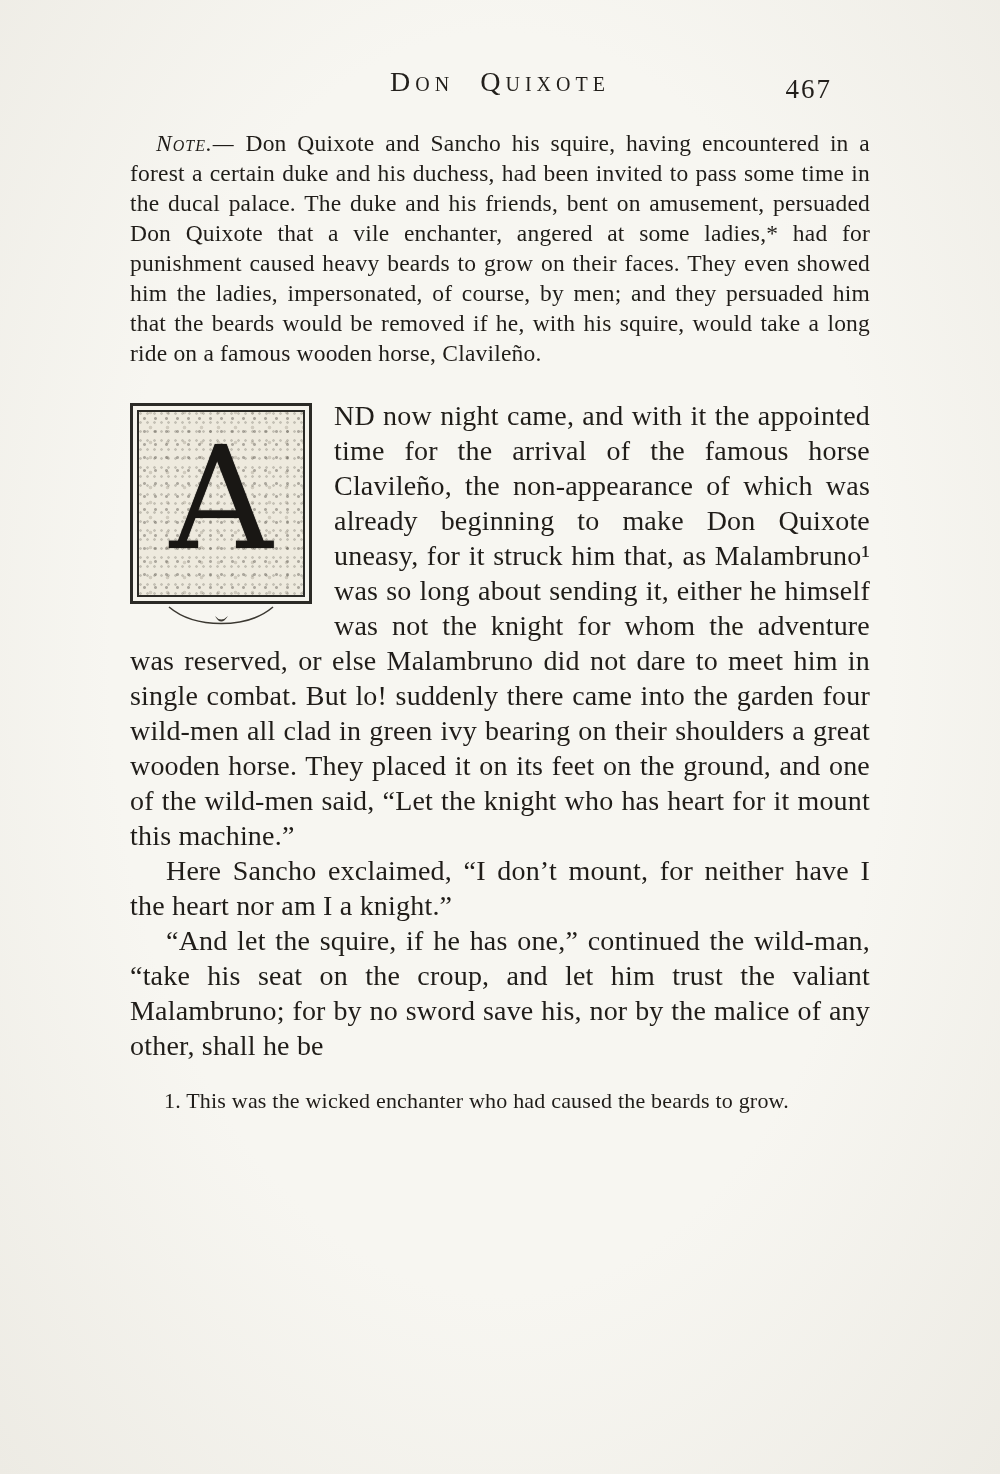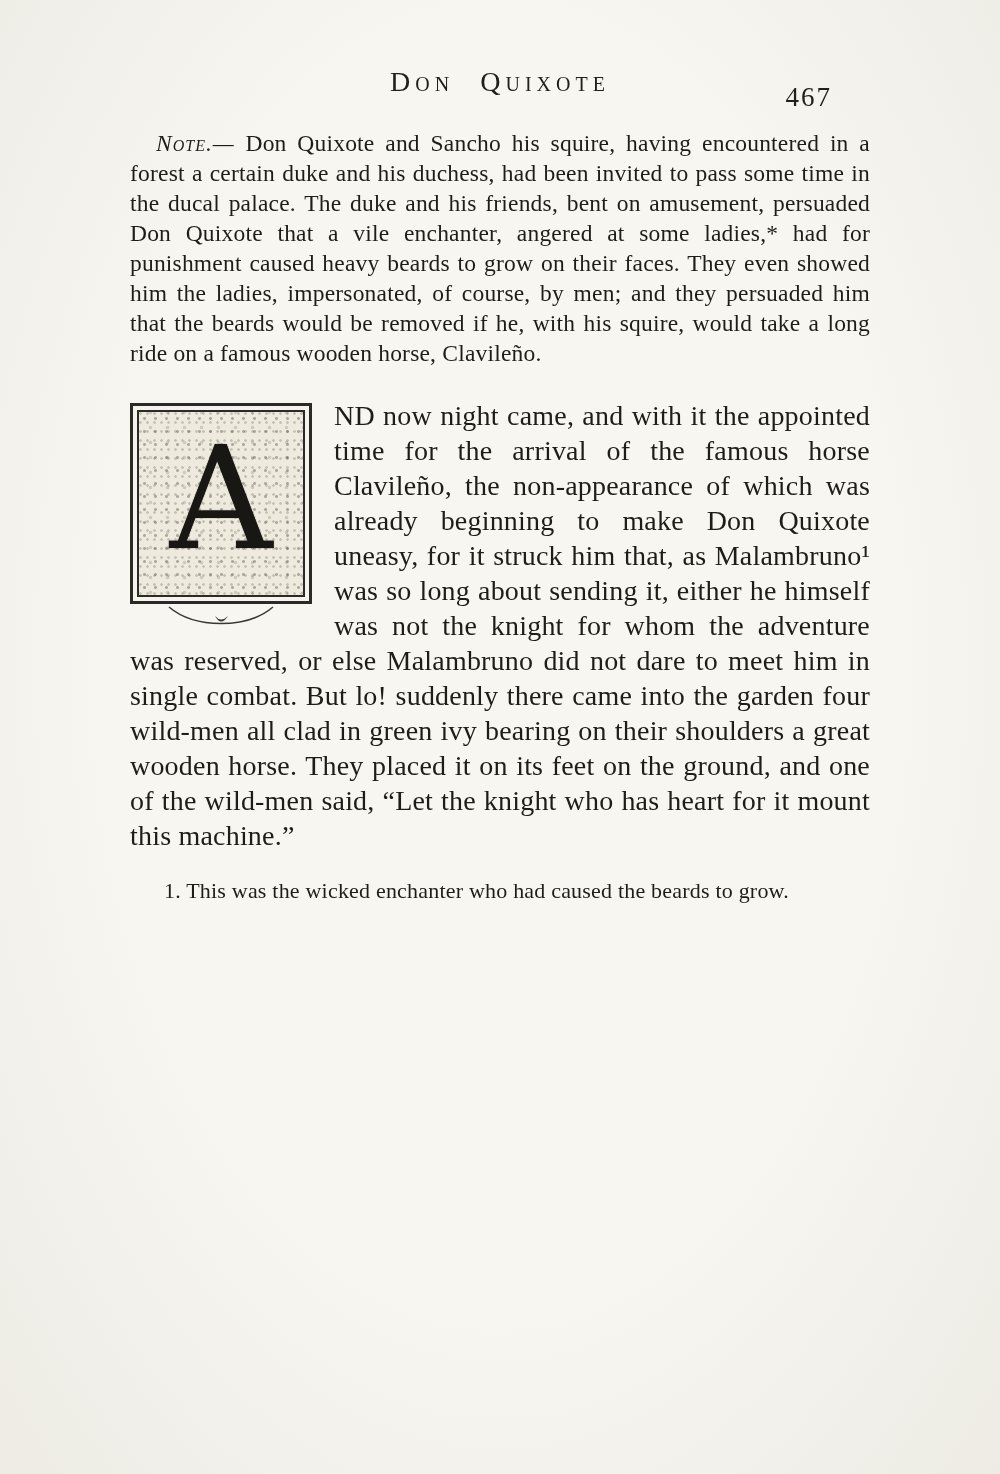--- a/index.html
+++ b/index.html
@@ -26,21 +26,21 @@
     text-align: center;
     font-variant: small-caps;
     font-size: 28px;
     letter-spacing: 5px;
     word-spacing: 14px;
     color: #221f1b;
   }
   .page-number {
     position: absolute;
     right: 38px;
-    top: 16px;
+    top: 8px;
     font-variant: normal;
     font-size: 27px;
     letter-spacing: 2px;
     word-spacing: normal;
   }
   
   .chapter-title {
     margin-top: 50px;
     text-align: center;
     font-size: 21px;
@@ -148,19 +148,21 @@
             <span class="drop-cap-inner">
               <span class="drop-cap-letter">A</span>
             </span>
           </span>
           <svg class="drop-cap-flourish" width="116" height="26" viewBox="0 0 116 26">
             <path d="M6 2 C 32 24, 84 24, 110 2" fill="none" stroke="#3b3831" stroke-width="1.6"></path>
             <path d="M52 11 q6 11 13 0 q-7 7 -13 0 z" fill="#3b3831"></path>
           </svg>
         </span><span>ND now night came, and with it the appointed time for the arrival of the famous horse Clavileño, the non-appearance of which was already beginning to make Don Quixote uneasy, for it struck him that, as Malambruno¹ was so long about sending it, either he himself was not the knight for whom the adventure was reserved, or else Malambruno did not dare to meet him in single combat.  But lo! suddenly there came into the garden four wild-men all clad in green ivy bearing on their shoulders a great wooden horse. They placed it on its feet on the ground, and one of the wild-men said, “Let the knight who has heart for it mount this machine.”</span></p>
 
+    <p class="paragraph indent"><span>Here Sancho exclaimed, “I don’t mount, for neither have I the heart nor am I a knight.”</span></p>
 
+    <p class="paragraph indent"><span>“And let the squire, if he has one,” continued the wild-man, “take his seat on the croup, and let him trust the valiant Malambruno; for by no sword save his, nor by the malice of any other, shall he be</span></p>
 
   </div>
 
   <p class="footnote"><span>1.</span><span> This was the wicked enchanter who had caused the beards to grow.</span></p>
 
 </div>
 
 </body></html>

